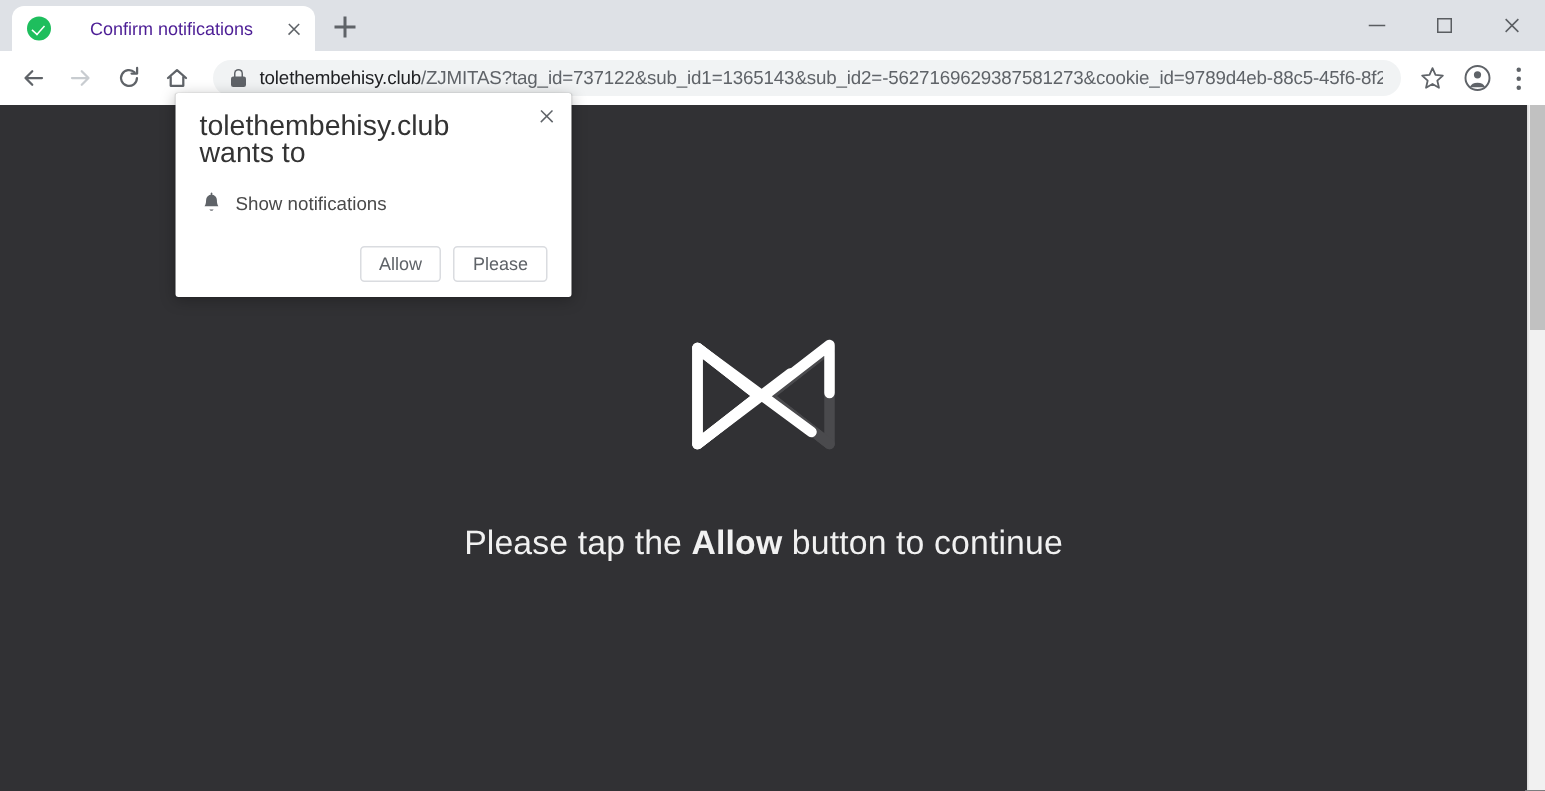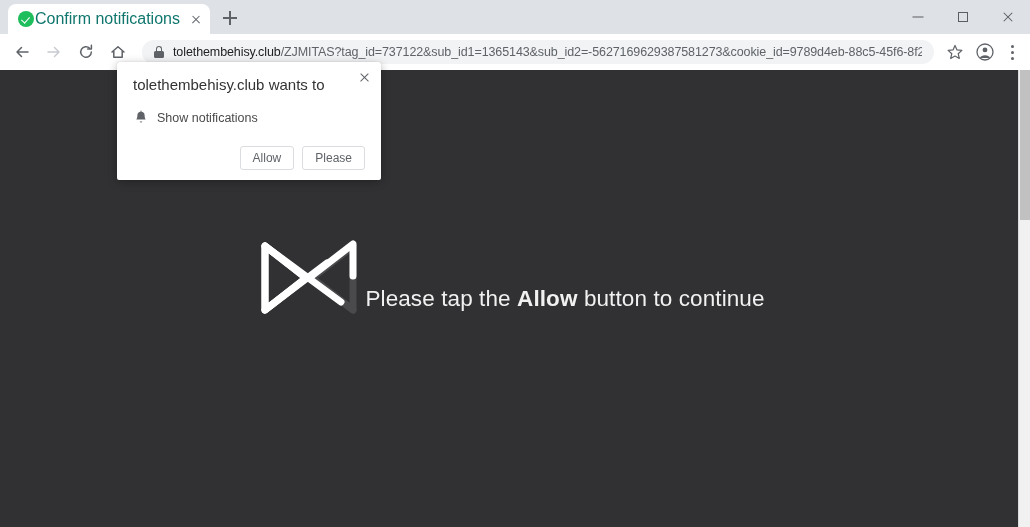--- a/index.html
+++ b/index.html
@@ -55,23 +55,23 @@
     left: 4.5px;
     top: 3.5px;
     width: 4px;
     height: 7px;
     border: solid #ffffff;
     border-width: 0 1.8px 1.8px 0;
     transform: rotate(42deg);
   }
   .tab-title {
     flex: 1 1 auto;
-    margin-left: 1px;
-    font-size: 16px;
-    color: #0f766e;
+    margin-left: 26px;
+    font-size: 12px;
+    color: #4c1d95;
     white-space: nowrap;
     overflow: hidden;
     text-overflow: ellipsis;
   }
   .tab-close {
     flex: 0 0 20px;
     width: 20px;
     height: 20px;
     position: relative;
     border-radius: 50%;
@@ -247,21 +247,21 @@
     background: #313134;
     overflow: hidden;
   }
   .page {
     position: absolute;
     left: 0;
     top: 0;
     width: 1018px;
     height: 457px;
     display: flex;
-    flex-direction: row;
+    flex-direction: column;
     align-items: center;
     justify-content: center;
   }
   .loader {
     margin-bottom: 38px;
   }
   .tagline {
     color: #f1f1f1;
     font-size: 22.5px;
     letter-spacing: 0.1px;
@@ -296,21 +296,21 @@
     left: 117px;
     top: 62px;
     width: 264px;
     background: #ffffff;
     border-radius: 2px;
     box-shadow: 0 2px 10px rgba(0,0,0,0.28), 0 0 1px rgba(0,0,0,0.25);
     padding: 14px 16px 10px 16px;
     box-sizing: border-box;
   }
   .perm-title {
-    font-size: 15px;
+    font-size: 19px;
     color: #333333;
     margin: 0 20px 0 0;
     line-height: 18px;
   }
   .perm-close {
     position: absolute;
     right: 8px;
     top: 6px;
     width: 18px;
     height: 18px;

